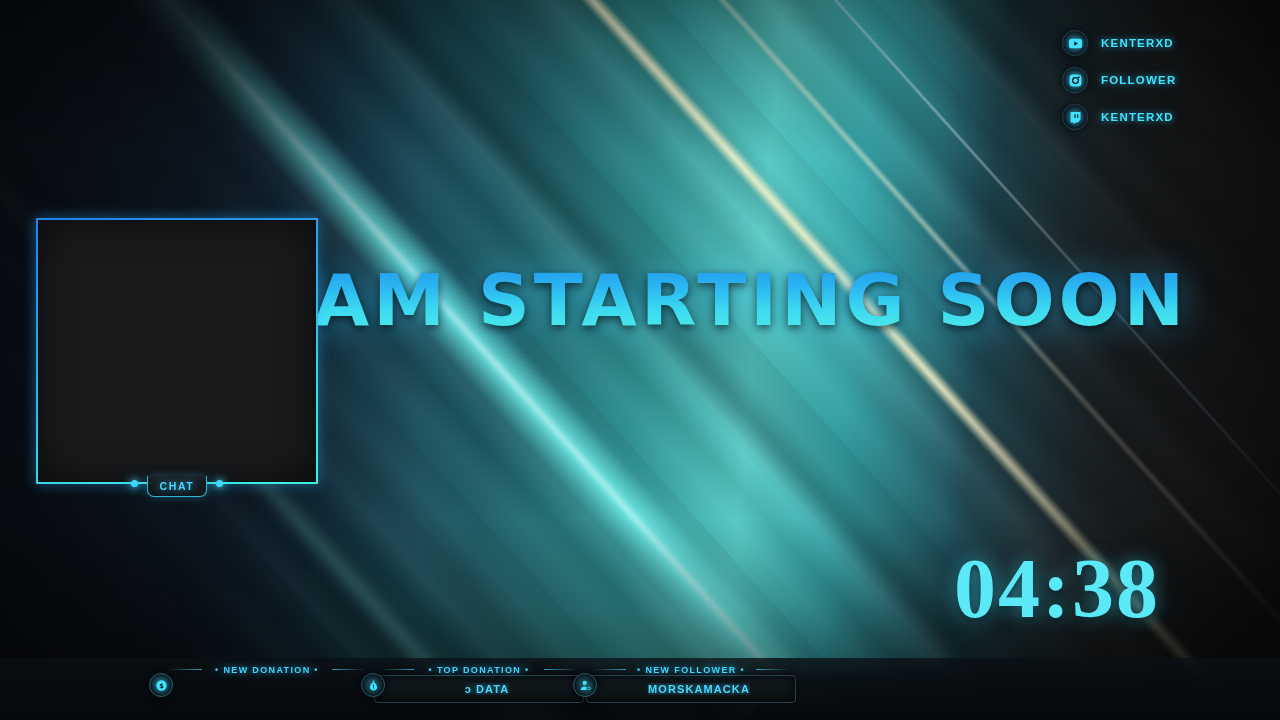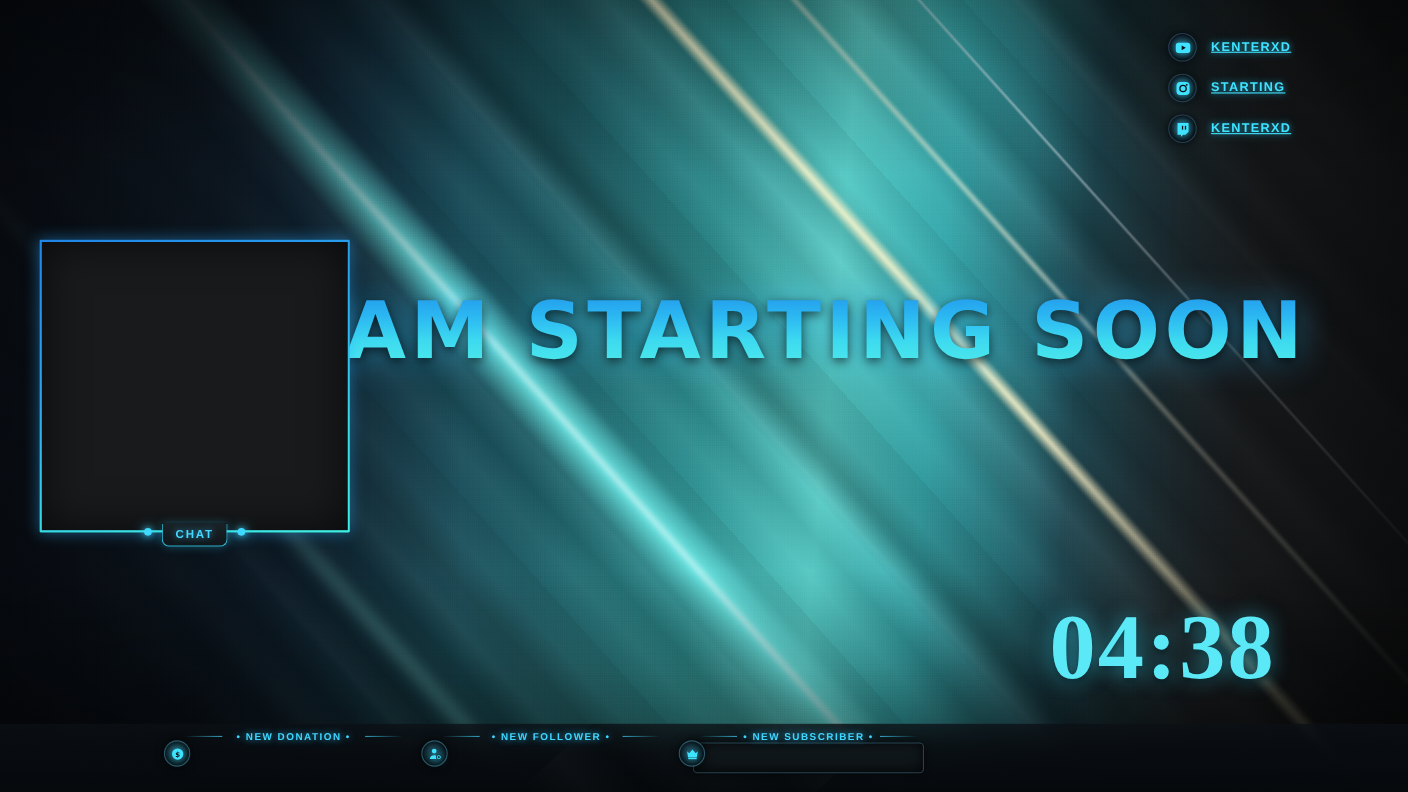--- a/index.html
+++ b/index.html
@@ -115,21 +115,20 @@
     width:26px; height:26px; flex:0 0 26px; border-radius:50%;
     background:radial-gradient(circle at 35% 28%, #152230 0%, #0a1119 72%);
     border:1px solid #25384a;
     box-shadow:0 0 8px rgba(0,0,0,.8), inset 0 0 5px rgba(0,0,0,.9);
     display:flex; align-items:center; justify-content:center;
   }
   .social-badge svg{ display:block; filter:drop-shadow(0 0 4px rgba(60,225,255,.95)); }
   .social-label{
     color:#3fe3ff; font-size:11.5px; font-weight:bold; letter-spacing:1.2px;
     text-shadow:0 0 7px rgba(45,210,255,.75);
-    text-decoration:underline;
   }
 
   
   #chatbox{ position:absolute; left:36px; top:218px; width:282px; height:266px; z-index:35; }
   .chat-frame{
     position:absolute; inset:0;
     background:linear-gradient(160deg,#1f85e8 0%, #2ba7ef 40%, #36d9e6 72%, #3ef0e2 100%);
     padding:2px; border-radius:1px;
     box-shadow:0 0 14px rgba(45,170,255,.45);
   }
@@ -186,21 +185,21 @@
     overflow:hidden;
   }
   #bottombar .bb-stripes{
     position:absolute; inset:-60px -40px;
     transform:rotate(-42deg);
     background:repeating-linear-gradient(90deg,
       rgba(255,255,255,0) 0px, rgba(255,255,255,.022) 40px,
       rgba(0,0,0,.22) 80px, rgba(255,255,255,.012) 130px, rgba(0,0,0,.08) 180px);
     opacity:.8;
   }
-  #panels{ position:absolute; left:162px; top:8px; display:flex; gap:24px; }
+  #panels{ position:absolute; left:162px; top:8px; display:flex; gap:2px; }
   .panel{ position:relative; width:210px; height:38px; }
   .panel-title{
     position:absolute; top:-1px; left:0; right:0; text-align:center;
     color:#3fd6ff; font-size:9px; font-weight:bold; letter-spacing:1.35px;
     text-shadow:0 0 7px rgba(45,200,255,.85);
     z-index:3; pointer-events:none;
   }
   .panel-title .td{ color:#3fd6ff; font-size:9px; }
   .panel-box{
     position:absolute; left:0; top:9px; width:210px; height:28px;
@@ -262,21 +261,21 @@
     </div>
 
     <div class="social-row">
       <span class="social-badge">
         <svg width="15" height="15" viewBox="0 0 24 24">
           <rect x="2.5" y="2.5" width="19" height="19" rx="5.5" fill="#3fe3ff"></rect>
           <circle cx="12" cy="12" r="4.6" fill="none" stroke="#0a1119" stroke-width="1.9"></circle>
           <circle cx="17.4" cy="6.6" r="1.35" fill="#0a1119"></circle>
         </svg>
       </span>
-      <span class="social-label">STARTING</span>
+      <span class="social-label">FOLLOWER</span>
     </div>
 
     <div class="social-row">
       <span class="social-badge">
         <svg width="15" height="15" viewBox="0 0 24 24">
           <path d="M4 3h16v12.5l-4.5 4.5H12l-3 3v-3H4z" fill="#3fe3ff"></path>
           <rect x="10.3" y="7" width="1.9" height="5.6" fill="#0a1119"></rect>
           <rect x="14.6" y="7" width="1.9" height="5.6" fill="#0a1119"></rect>
         </svg>
       </span>
@@ -309,46 +308,50 @@
         <div class="panel-line right"></div>
         <div class="panel-title"><span class="td">•</span> NEW DONATION <span class="td">•</span></div>
         <div class="panel-icon">
           <svg width="13" height="13" viewBox="0 0 24 24">
             <circle cx="12" cy="12" r="9.5" fill="#3fe3ff"></circle>
             <text x="12" y="16.5" font-size="12" font-family="DejaVu Sans, sans-serif" font-weight="bold" fill="#0a181f" text-anchor="middle">$</text>
           </svg>
         </div>
       </div>
 
+      <div class="panel">
+        <div class="panel-line left"></div>
+        <div class="panel-line right"></div>
+        <div class="panel-title"><span class="td">•</span> TOP DONATION <span class="td">•</span></div>
+        <div class="panel-icon">
+          <svg width="13" height="13" viewBox="0 0 24 24">
+            <path d="M9.5 3h5l-1.4 2.6h-2.2z" fill="#3fe3ff"></path>
+            <path d="M12 5.5c4.2 2.4 6.6 6.4 6.6 10.1 0 3.2-2.6 5.4-6.6 5.4S5.4 18.8 5.4 15.6C5.4 11.9 7.8 7.9 12 5.5z" fill="#3fe3ff"></path>
+            <rect x="11.3" y="9.6" width="1.4" height="8" fill="#0a181f"></rect>
+          </svg>
+        </div>
+        <div class="panel-box">
+          <span class="panel-value">ɔ DATA</span>
+        </div>
+      </div>
 
       <div class="panel">
         <div class="panel-line left"></div>
         <div class="panel-line right"></div>
         <div class="panel-title"><span class="td">•</span> NEW FOLLOWER <span class="td">•</span></div>
         <div class="panel-icon">
           <svg width="13" height="13" viewBox="0 0 24 24">
             <circle cx="10.5" cy="7" r="4" fill="#3fe3ff"></circle>
             <path d="M3.2 20.5c0-4.1 3.3-6.6 7.3-6.6s7.3 2.5 7.3 6.6z" fill="#3fe3ff"></path>
             <circle cx="18.3" cy="17.2" r="4.2" fill="#3fe3ff" stroke="#0a181f" stroke-width="1.3"></circle>
             <path d="M18.3 15.2v4M16.3 17.2h4" stroke="#0a181f" stroke-width="1.4"></path>
           </svg>
         </div>
+        <div class="panel-box">
+          <span class="panel-value">MORSKAMACKA</span>
+        </div>
       </div>
 
-      <div class="panel">
-        <div class="panel-line left"></div>
-        <div class="panel-line right"></div>
-        <div class="panel-title"><span class="td">•</span> NEW SUBSCRIBER <span class="td">•</span></div>
-        <div class="panel-icon">
-          <svg width="13" height="13" viewBox="0 0 24 24">
-            <path d="M3 7.5l3.6 3.2L12 4.2l5.4 6.5L21 7.5l-1.7 10.3H4.7z" fill="#3fe3ff"></path>
-            <rect x="4.9" y="18.6" width="14.2" height="2" fill="#3fe3ff"></rect>
-          </svg>
-        </div>
-        <div class="panel-box">
-          <span class="panel-value"></span>
-        </div>
-      </div>
 
     </div>
   </div>
 
 </div>
 
 </body></html>

